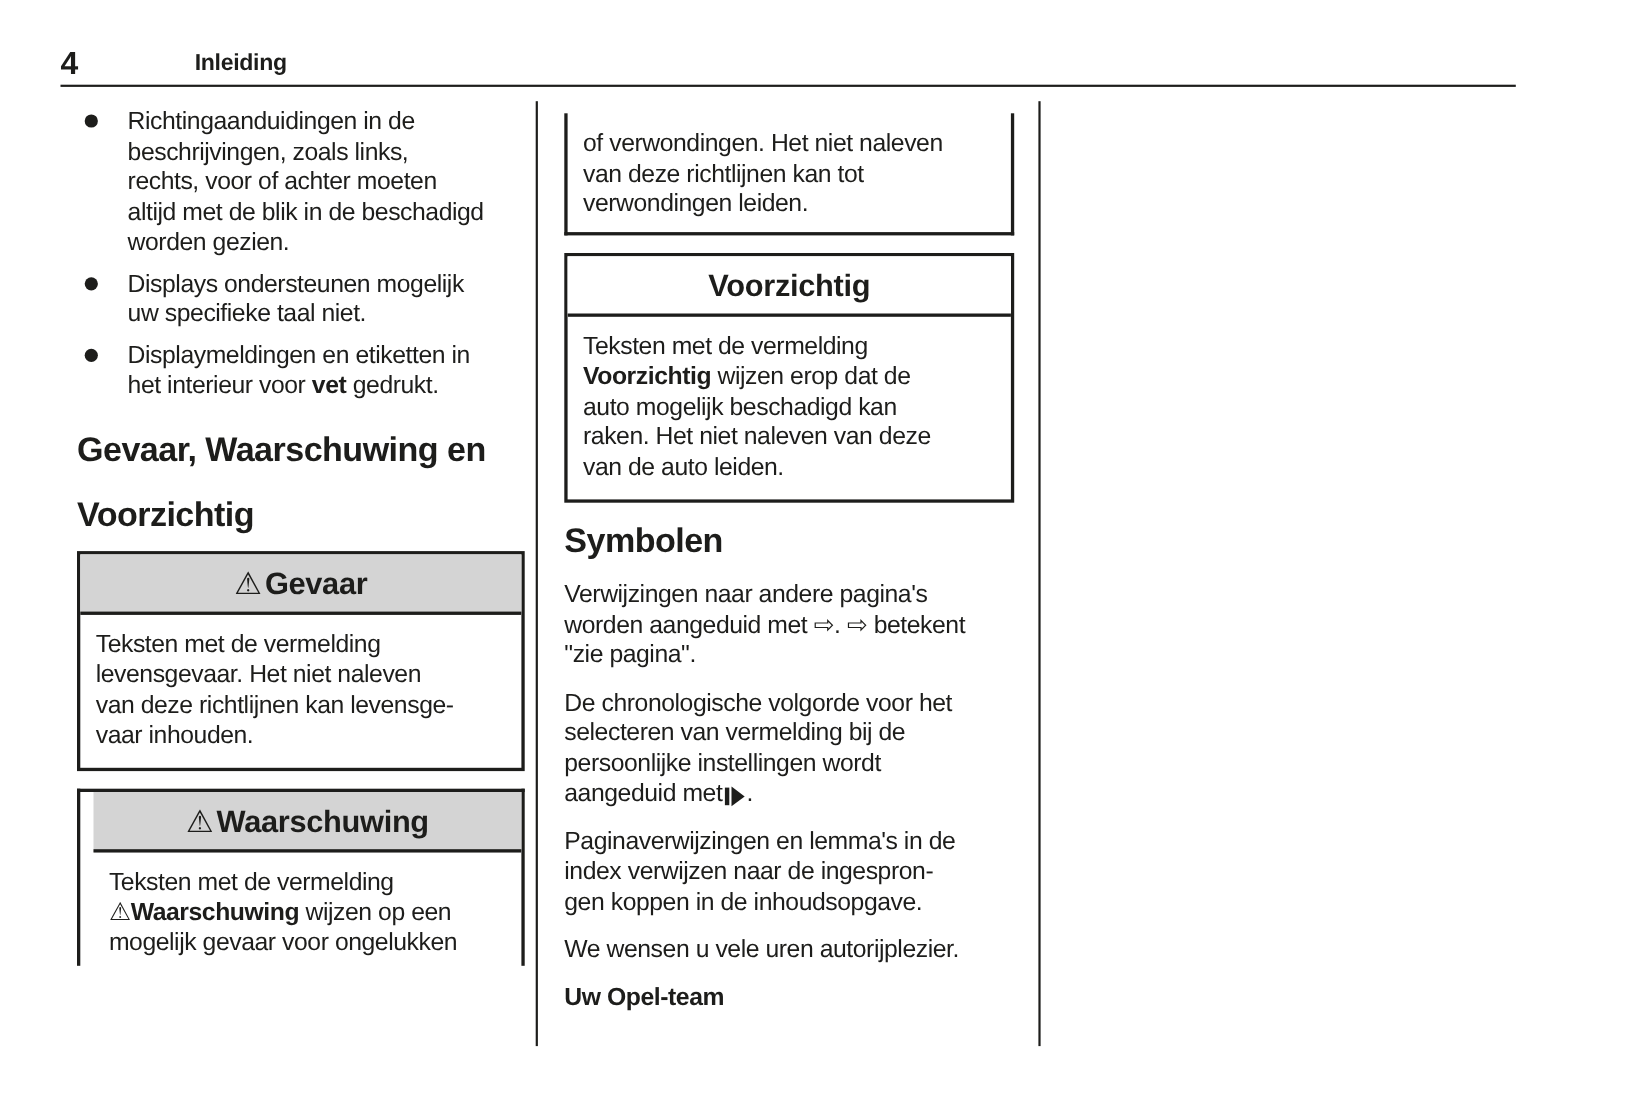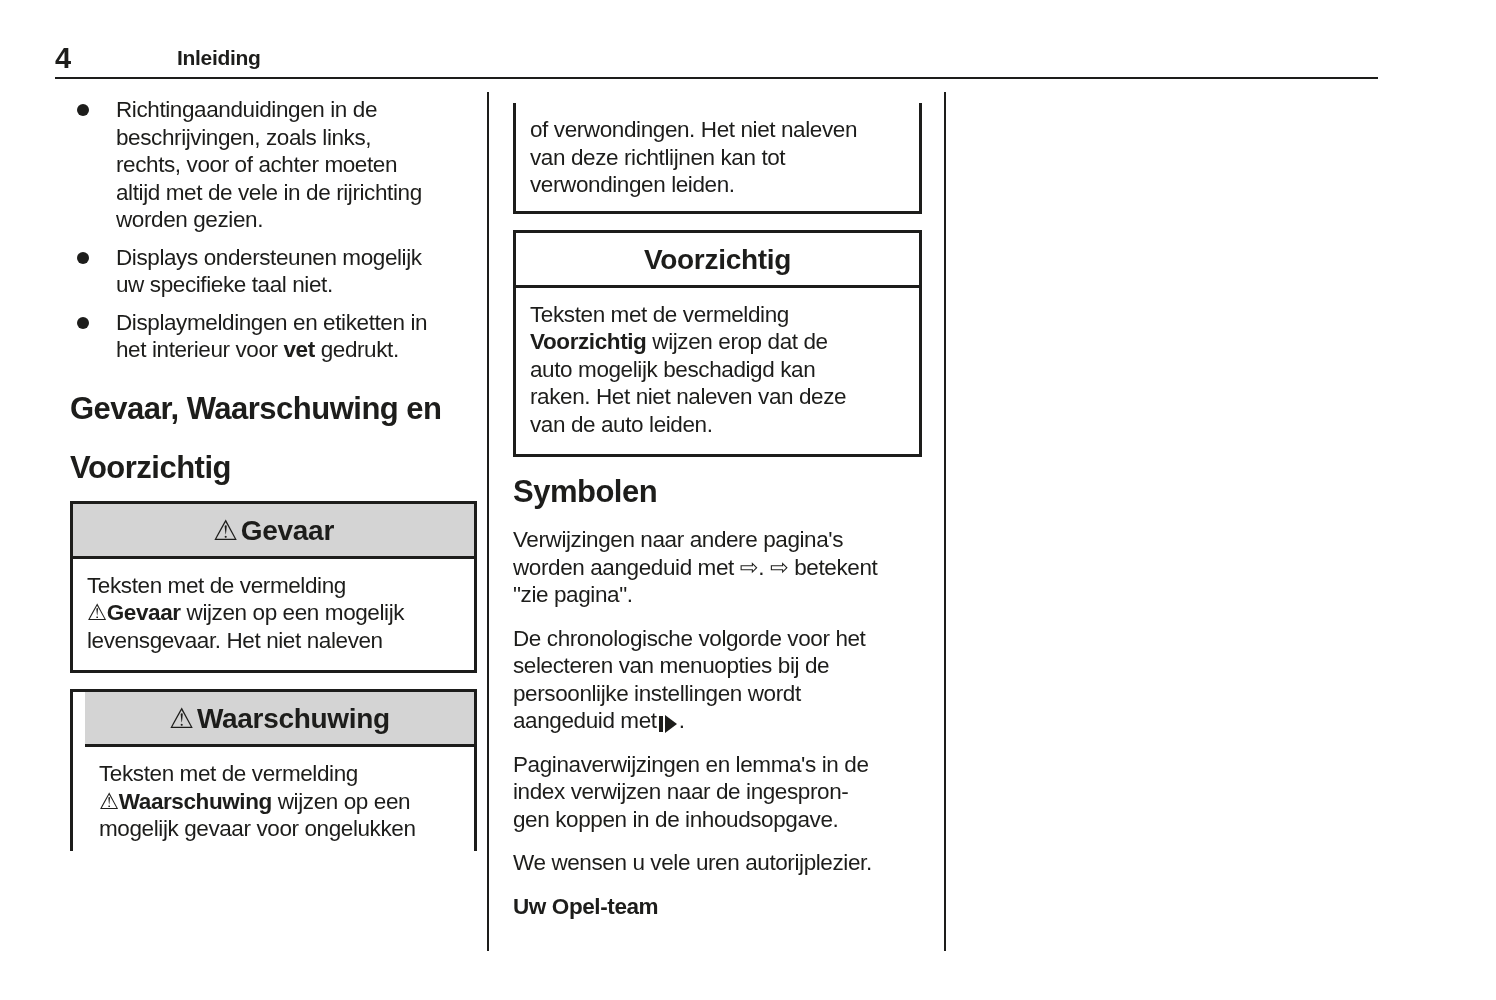--- a/index.html
+++ b/index.html
@@ -96,21 +96,21 @@
   <div class="col-divider d2"></div>
 
   <div class="col col-left">
 
     <div class="bullet-item">
       <span class="bullet-dot"></span>
       <div class="bullet-text">
           <div class="line"><span>Richtingaanduidingen in de</span></div>
           <div class="line"><span>beschrijvingen, zoals links,</span></div>
           <div class="line"><span>rechts, voor of achter moeten</span></div>
-          <div class="line"><span>altijd met de vele in de rijrichting</span></div>
+          <div class="line"><span>altijd met de blik in de beschadigd</span></div>
           <div class="line"><span>worden gezien.</span></div>
         </div>
     </div>
     <div class="bullet-item">
       <span class="bullet-dot"></span>
       <div class="bullet-text">
           <div class="line"><span>Displays ondersteunen mogelijk</span></div>
           <div class="line"><span>uw specifieke taal niet.</span></div>
         </div>
     </div>
@@ -126,22 +126,23 @@
         <div class="line"><span>Gevaar, Waarschuwing en</span></div>
         <div class="line"><span>Voorzichtig</span></div>
       </div>
 
     <div class="warn-box">
       <div class="box-header gray">
         <span class="tri-icon">⚠</span><span>Gevaar</span>
       </div>
       <div class="box-body">
           <div class="line"><span>Teksten met de vermelding</span></div>
-          <div class="line"><span class="b">⚠Gevaar</span><span> wijzen op een mogelijk</span></div>
           <div class="line"><span>levensgevaar. Het niet naleven</span></div>
+          <div class="line"><span>van deze richtlijnen kan levensge-</span></div>
+          <div class="line"><span>vaar inhouden.</span></div>
         </div>
     </div>
 
     <div class="warn-box no-bottom">
       <div class="box-header gray">
         <span class="tri-icon">⚠</span><span>Waarschuwing</span>
       </div>
       <div class="box-body">
           <div class="line"><span>Teksten met de vermelding</span></div>
           <div class="line"><span class="b">⚠Waarschuwing</span><span> wijzen op een</span></div>
@@ -176,21 +177,21 @@
 
     <div class="section-heading" id="symbolen-heading">Symbolen</div>
 
     <div class="para">
         <div class="line"><span>Verwijzingen naar andere pagina's</span></div>
         <div class="line"><span>worden aangeduid met ⇨. ⇨ betekent</span></div>
         <div class="line"><span>"zie pagina".</span></div>
       </div>
     <div class="para">
         <div class="line"><span>De chronologische volgorde voor het</span></div>
-        <div class="line"><span>selecteren van menuopties bij de</span></div>
+        <div class="line"><span>selecteren van vermelding bij de</span></div>
         <div class="line"><span>persoonlijke instellingen wordt</span></div>
         <div class="line"><span>aangeduid met</span><span class="inline-icon menu-sequence-arrow"><span class="ma-bar"></span><span class="ma-tri"></span></span><span>.</span></div>
       </div>
     <div class="para">
         <div class="line"><span>Paginaverwijzingen en lemma's in de</span></div>
         <div class="line"><span>index verwijzen naar de ingespron-</span></div>
         <div class="line"><span>gen koppen in de inhoudsopgave.</span></div>
       </div>
     <div class="para">
         <div class="line"><span>We wensen u vele uren autorijplezier.</span></div>

